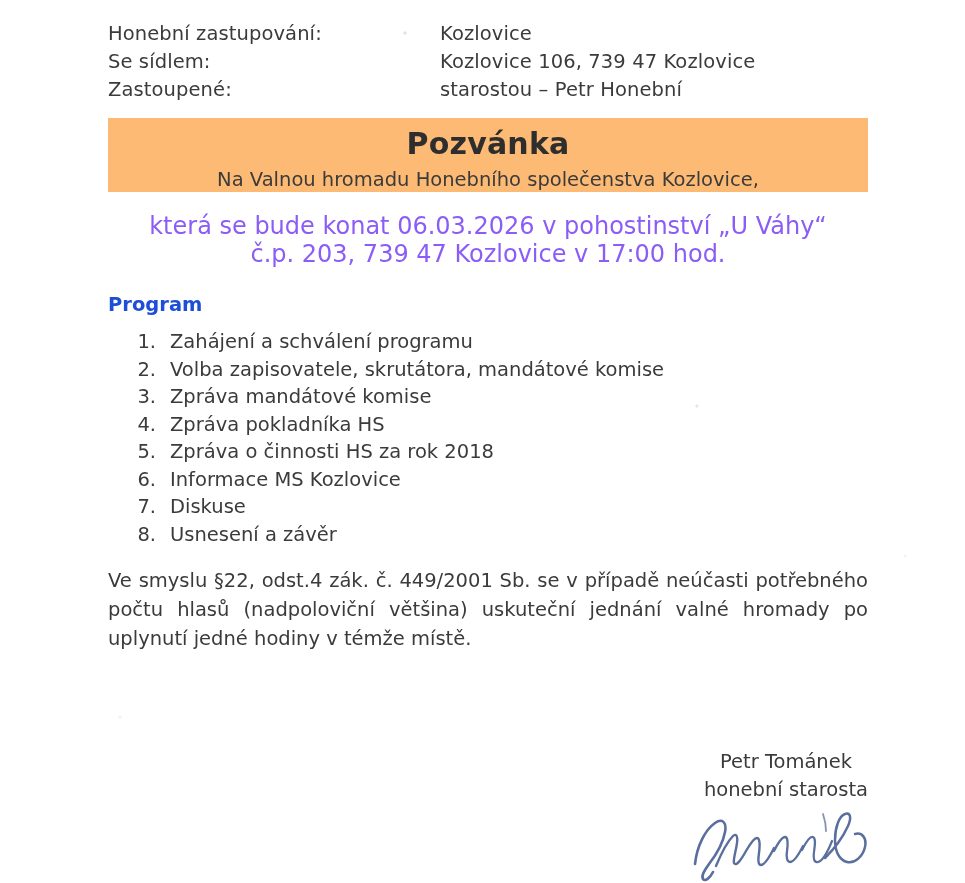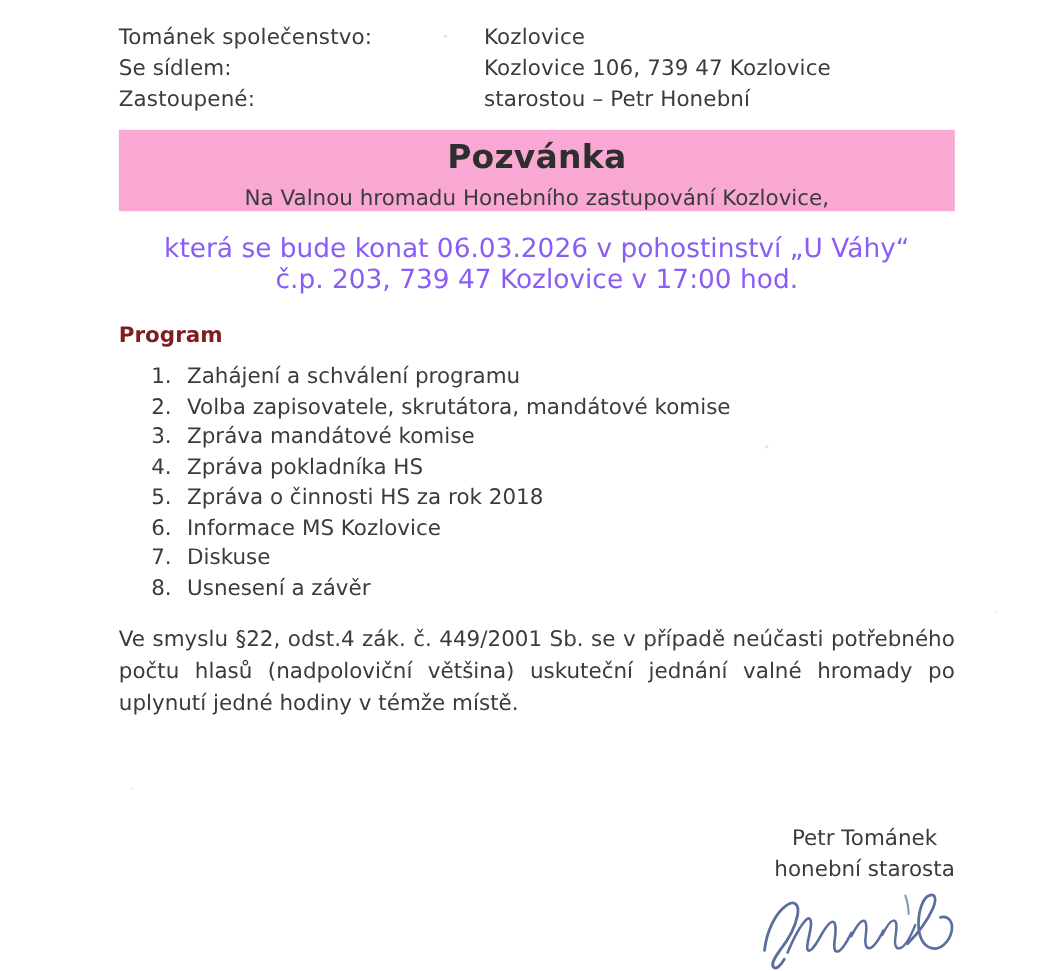--- a/index.html
+++ b/index.html
@@ -57,21 +57,21 @@
     letter-spacing: 0.1px;
   }
 
   
   .title-band {
     position: absolute;
     left: 108px;
     top: 118px;
     width: 760px;
     height: 74px;
-    background: #f9a8d4;
+    background: #fdba74;
   }
   .doc-title {
     position: absolute;
     left: 0;
     right: 0;
     top: 8px;
     text-align: center;
     font-size: 30px;
     font-weight: bold;
     color: #2e2e2e;
@@ -101,21 +101,21 @@
     color: #8b5cf6;
   }
 
   
   .program-heading {
     position: absolute;
     left: 108px;
     top: 293px;
     font-size: 19.5px;
     font-weight: bold;
-    color: #7f1d1d;
+    color: #1d4ed8;
   }
   .program-list {
     position: absolute;
     left: 108px;
     top: 330px;
     width: 700px;
   }
   .program-item {
     display: flex;
     align-items: baseline;
@@ -175,36 +175,36 @@
 </style>
 </head>
 <body>
 
 <div class="page">
 
   <div class="paper-noise"></div>
 
   <div class="header-block">
     <div class="hdr-row">
-      <div class="hdr-label">Tománek společenstvo:</div>
+      <div class="hdr-label">Honební zastupování:</div>
       <div class="hdr-value">Kozlovice</div>
     </div>
     <div class="hdr-row">
       <div class="hdr-label">Se sídlem:</div>
       <div class="hdr-value">Kozlovice 106, 739 47 Kozlovice</div>
     </div>
     <div class="hdr-row">
       <div class="hdr-label">Zastoupené:</div>
       <div class="hdr-value">starostou – Petr Honební</div>
     </div>
   </div>
 
   <div class="title-band">
     <div class="doc-title">Pozvánka</div>
-    <div class="doc-subtitle">Na Valnou hromadu Honebního zastupování Kozlovice,</div>
+    <div class="doc-subtitle">Na Valnou hromadu Honebního společenstva Kozlovice,</div>
   </div>
 
   <div class="meeting-details">
     <div class="meeting-line">která se bude konat 06.03.2026 v pohostinství „U Váhy“</div>
     <div class="meeting-line">č.p. 203, 739 47 Kozlovice v 17:00 hod.</div>
   </div>
 
   <div class="program-heading">Program</div>
 
   <div class="program-list">

